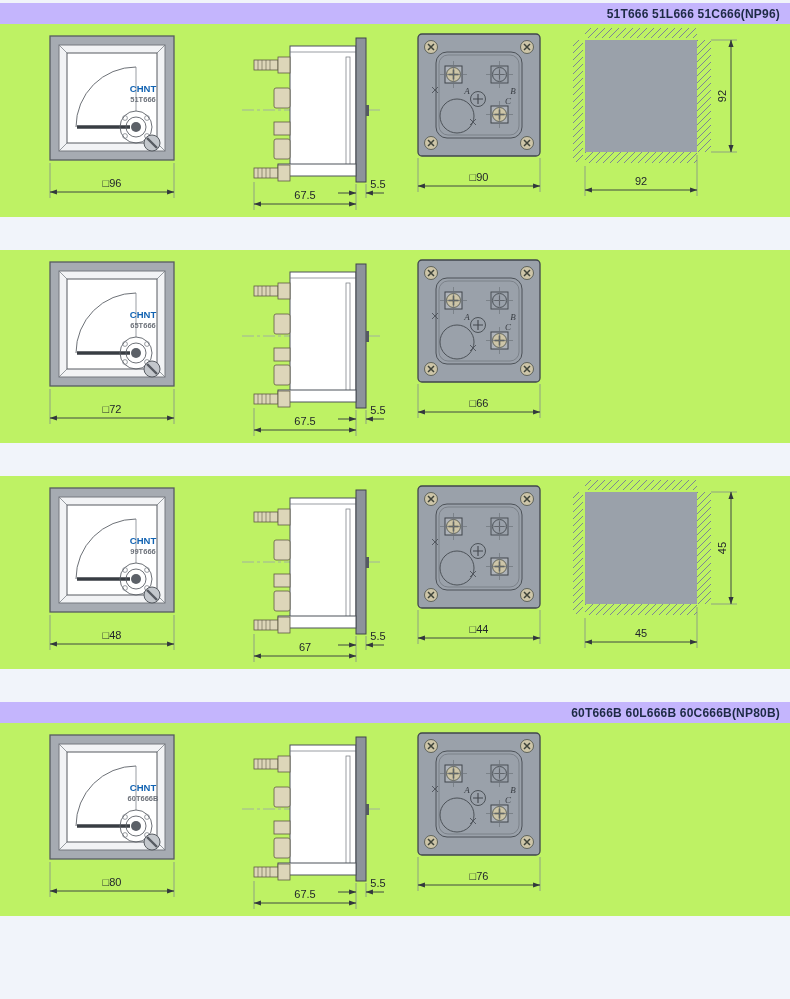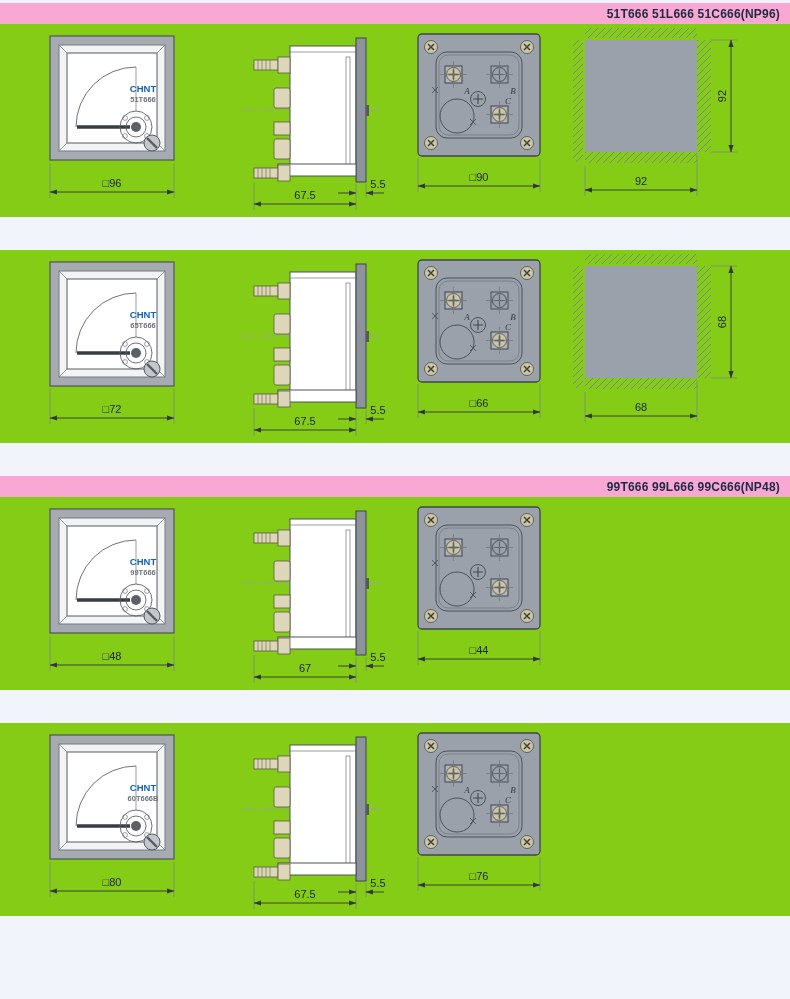--- a/index.html
+++ b/index.html
@@ -5,27 +5,27 @@
   html,body{margin:0;padding:0;}
   body{
     width:790px;height:999px;
     background:#f1f4fa;
     font-family:"Liberation Sans","DejaVu Sans",sans-serif;
     overflow:hidden;
   }
   .page{padding-top:3px;}
   .band{margin-bottom:33px;}
   .band-header{
-    height:21px;background:#f9a8d4;
+    height:21px;background:#c4b5fd;
     display:flex;align-items:center;justify-content:flex-end;
     padding-right:10px;
     font-size:12px;font-weight:600;color:#1d2a45;letter-spacing:.2px;
   }
   .band-content{
-    height:193px;background:#84cc16;
+    height:193px;background:#bef264;
     display:flex;align-items:flex-start;
     padding-left:20px;box-sizing:border-box;
   }
   figure{margin:2px 0 0 0;}
   .fig-front{width:200px;}
   .fig-side{width:185px;text-align:right;}
   .fig-back{width:160px;}
   .fig-cutout{width:205px;}
   svg.drw{display:block;}
 
@@ -338,49 +338,25 @@
             <path class="xmark" d="M27 61 l6 6 M33 61 l-6 6 M65 93 l6 6 M71 93 l-6 6"></path>
           </g>
           <g>
             <path class="ext" d="M13 132 V166 M135 132 V166"></path>
             <line class="dim" x1="13" y1="160" x2="135" y2="160"></line>
             <text class="dim-t" x="74" y="155">□66</text>
           </g>
         </svg>
       </figure>
 
-      <figure class="fig-cutout">
-        <svg class="drw" width="205" height="190" viewBox="0 0 205 190">
-          <g>
-            <rect x="20" y="2" width="112" height="10" fill="url(#hatch)"></rect>
-            <rect x="8" y="14" width="10" height="122" fill="url(#hatch)"></rect>
-            <rect x="132" y="14" width="14" height="112" fill="url(#hatch)"></rect>
-            <rect x="20" y="126" width="112" height="11" fill="url(#hatch)"></rect>
-          </g>
-          <rect class="cutsq" x="20" y="14" width="112" height="112"></rect>
-          <g>
-            <path class="ext" d="M146 14 H172 M146 126 H172"></path>
-            <line class="dim" x1="166" y1="14" x2="166" y2="126"></line>
-            <text class="dim-t" transform="rotate(-90 161 70)" x="161" y="70">68</text>
-          </g>
-          <g>
-            <path class="ext" d="M20 140 V170 M132 129 V170"></path>
-            <line class="dim" x1="20" y1="164" x2="132" y2="164"></line>
-            <text class="dim-t" x="76" y="159">68</text>
-          </g>
-        </svg>
-      </figure>
 
     </div>
   </section>
 
   <section class="band">
-    <div class="band-header">
-      <span>99T666 99L666  99C666(NP48)</span>
-    </div>
     <div class="band-content">
 
       <figure class="fig-front">
         <svg class="drw" width="200" height="190" viewBox="0 0 200 190">
           <g>
             <rect class="frame" x="30" y="10" width="124" height="124"></rect>
             <rect class="bezelin" x="39" y="19" width="106" height="106"></rect>
             <rect class="face" x="47" y="27" width="90" height="90"></rect>
             <path class="thin" d="M39 19 L47 27 M145 19 L137 27 M39 125 L47 117 M145 125 L137 117"></path>
             <path class="thin2" d="M56 101 A60 60 0 0 1 116 41"></path>
@@ -488,25 +464,49 @@
             <path class="xmark" d="M27 61 l6 6 M33 61 l-6 6 M65 93 l6 6 M71 93 l-6 6"></path>
           </g>
           <g>
             <path class="ext" d="M13 132 V166 M135 132 V166"></path>
             <line class="dim" x1="13" y1="160" x2="135" y2="160"></line>
             <text class="dim-t" x="74" y="155">□44</text>
           </g>
         </svg>
       </figure>
 
+      <figure class="fig-cutout">
+        <svg class="drw" width="205" height="190" viewBox="0 0 205 190">
+          <g>
+            <rect x="20" y="2" width="112" height="10" fill="url(#hatch)"></rect>
+            <rect x="8" y="14" width="10" height="122" fill="url(#hatch)"></rect>
+            <rect x="132" y="14" width="14" height="112" fill="url(#hatch)"></rect>
+            <rect x="20" y="126" width="112" height="11" fill="url(#hatch)"></rect>
+          </g>
+          <rect class="cutsq" x="20" y="14" width="112" height="112"></rect>
+          <g>
+            <path class="ext" d="M146 14 H172 M146 126 H172"></path>
+            <line class="dim" x1="166" y1="14" x2="166" y2="126"></line>
+            <text class="dim-t" transform="rotate(-90 161 70)" x="161" y="70">45</text>
+          </g>
+          <g>
+            <path class="ext" d="M20 140 V170 M132 129 V170"></path>
+            <line class="dim" x1="20" y1="164" x2="132" y2="164"></line>
+            <text class="dim-t" x="76" y="159">45</text>
+          </g>
+        </svg>
+      </figure>
 
     </div>
   </section>
 
   <section class="band">
+    <div class="band-header">
+      <span>60T666B 60L666B  60C666B(NP80B)</span>
+    </div>
     <div class="band-content">
 
       <figure class="fig-front">
         <svg class="drw" width="200" height="190" viewBox="0 0 200 190">
           <g>
             <rect class="frame" x="30" y="10" width="124" height="124"></rect>
             <rect class="bezelin" x="39" y="19" width="106" height="106"></rect>
             <rect class="face" x="47" y="27" width="90" height="90"></rect>
             <path class="thin" d="M39 19 L47 27 M145 19 L137 27 M39 125 L47 117 M145 125 L137 117"></path>
             <path class="thin2" d="M56 101 A60 60 0 0 1 116 41"></path>

